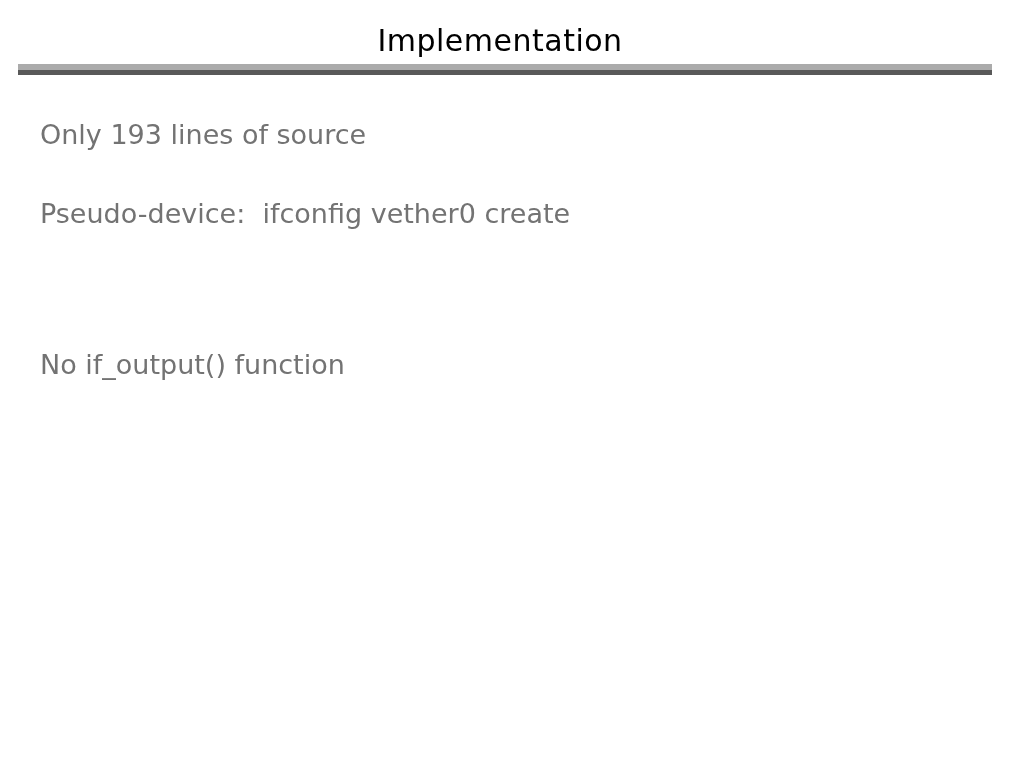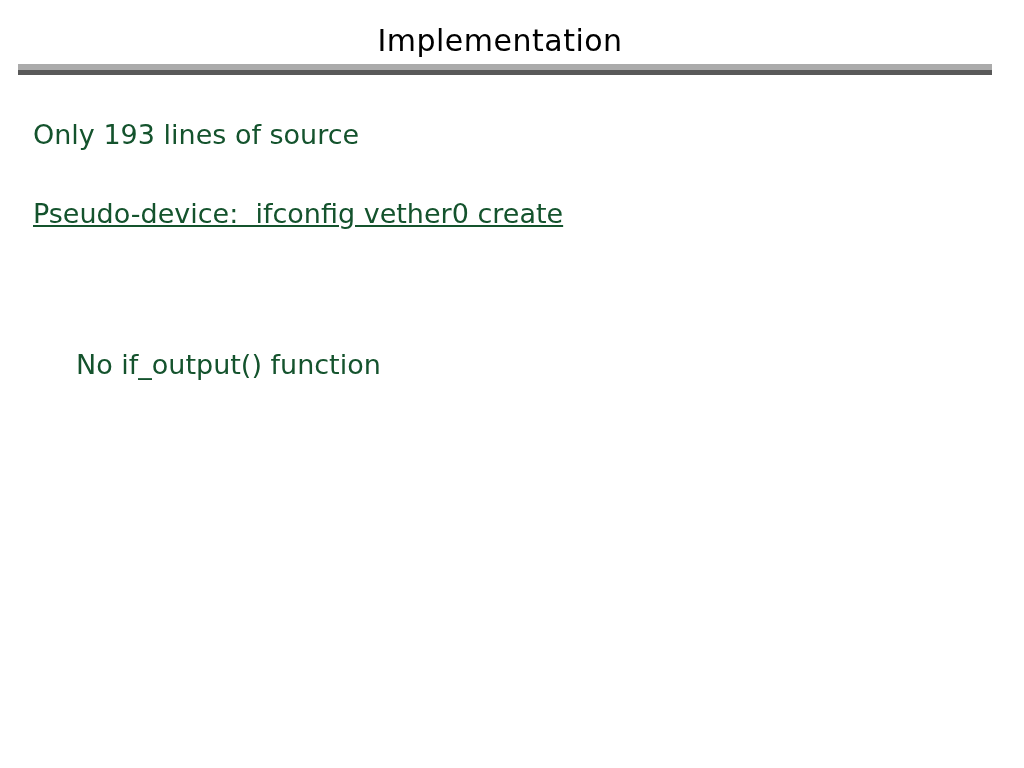--- a/index.html
+++ b/index.html
@@ -38,31 +38,31 @@
     height: 6px;
     background: #ababab;
   }
   .divider-bottom-band {
     width: 100%;
     height: 5px;
     background: #595959;
   }
   .bullet-line {
     position: absolute;
-    left: 33px;
+    left: 40px;
     font-size: 27px;
     line-height: 36px;
-    color: #14532d;
+    color: #737373;
     white-space: pre;
     letter-spacing: 0px;
   }
   .bullet-0 { top: 117px; }
-  .bullet-1 { top: 196px; text-decoration: underline; }
+  .bullet-1 { top: 196px; }
   .bullet-2 { top: 272px; }
-  .bullet-3 { top: 347px; margin-left: 43px; }
+  .bullet-3 { top: 347px; }
   .bullet-4 { top: 424px; }
   .bullet-5 { top: 499px; }
 </style>
 </head>
 <body>
 
 <div class="slide">
 
   <div class="slide-title">Implementation</div>
 

